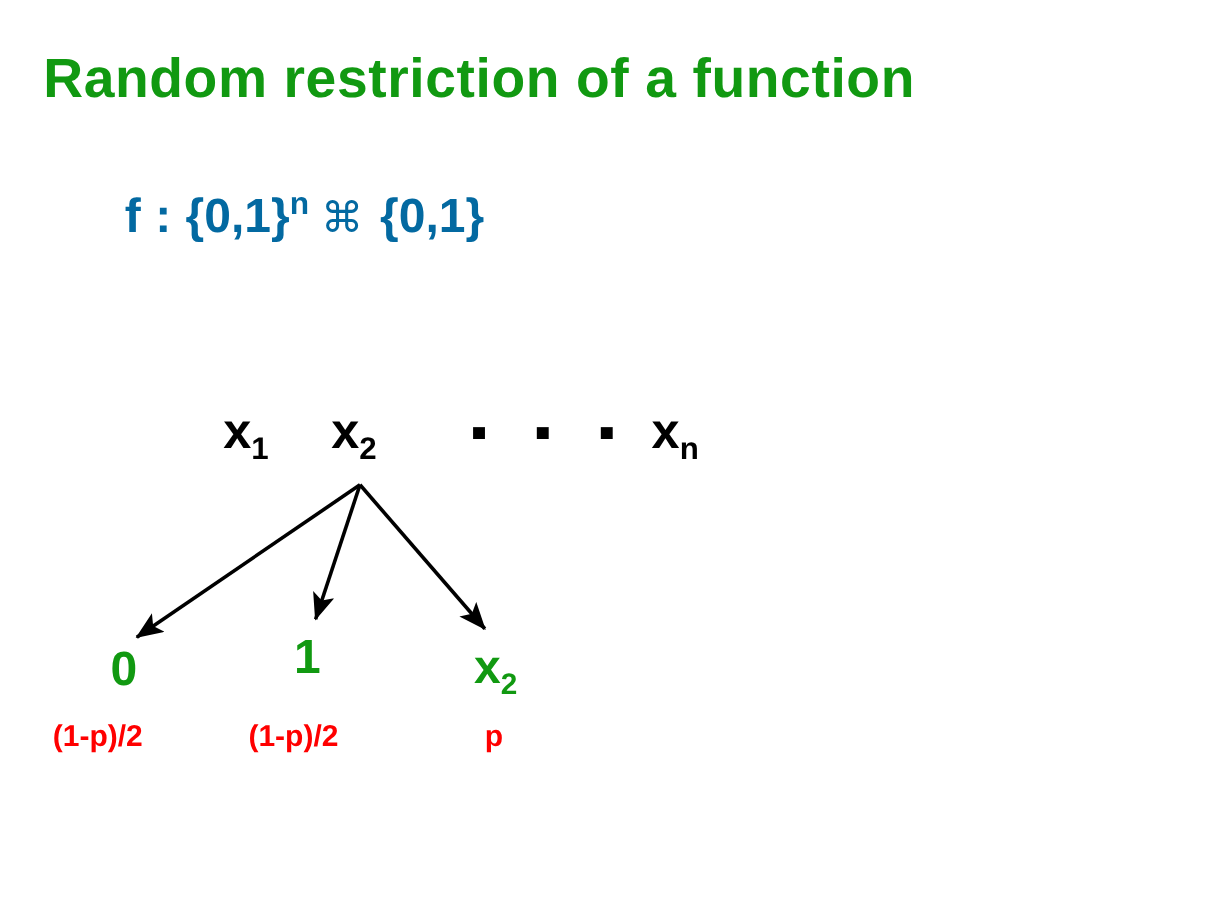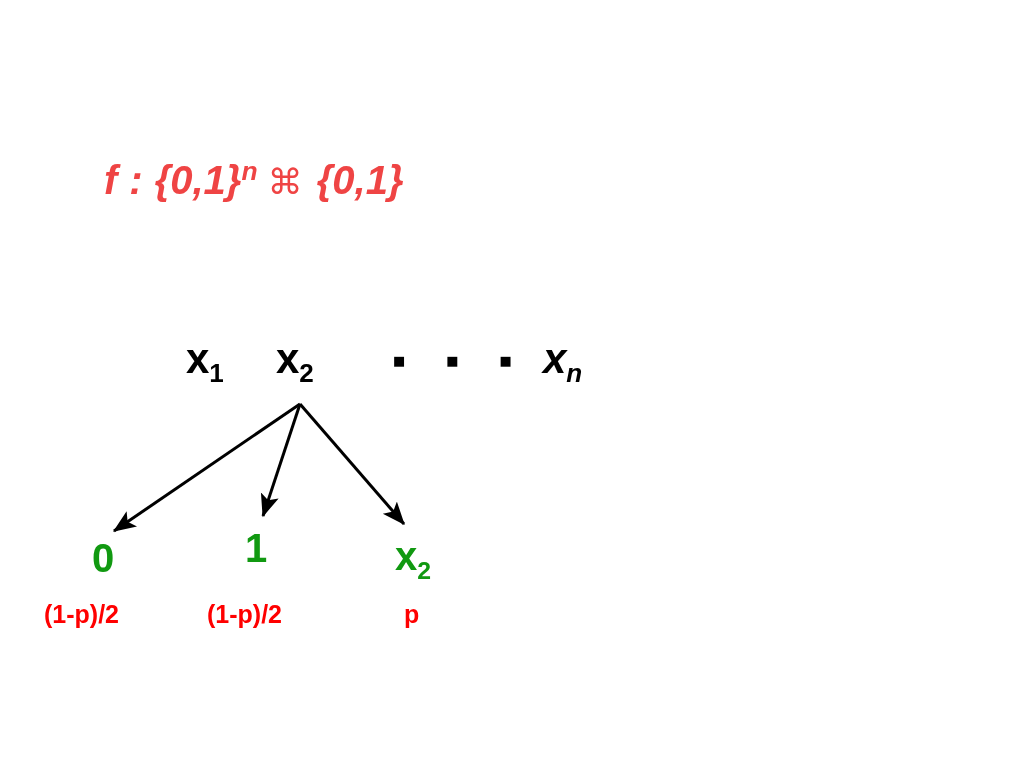--- a/index.html
+++ b/index.html
@@ -33,24 +33,23 @@
     white-space: nowrap;
   }
 
   
   .signature {
     position: absolute;
     left: 104px;
     top: 160px;
     font-size: 40px;
     font-weight: bold;
-    color: #ef4444;
+    color: #0369a1;
     white-space: nowrap;
     line-height: 1;
-    font-style: italic;
   }
   .signature .sup {
     font-size: 0.66em;
     vertical-align: super;
     line-height: 0;
   }
   .signature .maparrow {
     font-size: 0.88em;
     font-weight: normal;
     margin: 0 14px 0 10px;
@@ -83,21 +82,21 @@
     line-height: 0;
   }
   .var-x1 { left: 186px; }
   .var-x2 { left: 276px; }
   .var-dots {
     left: 392px;
     top: 2px;
     letter-spacing: 14px;
     font-size: 40px;
   }
-  .var-xn { left: 543px; font-style: italic; }
+  .var-xn { left: 543px; }
 
   
   .arrows {
     position: absolute;
     left: 0;
     top: 0;
     width: 1024px;
     height: 768px;
     pointer-events: none;
   }
@@ -145,20 +144,21 @@
   }
   .prob-left   { left: 44px;  }
   .prob-middle { left: 207px; }
   .prob-right  { left: 404px; }
 </style>
 </head>
 <body>
 
 <div class="slide">
 
+  <div class="title">Random restriction of a function</div>
 
   <div class="signature">
     <span>f</span><span class="gap"></span><span>:</span><span class="gap"></span><span>{0,1}</span><span class="sup">n</span><span class="maparrow">⌘</span><span>{0,1}</span>
   </div>
 
   <div class="varrow">
     <span class="var var-x1"><span>x</span><span class="sub">1</span></span>
     <span class="var var-x2"><span>x</span><span class="sub">2</span></span>
     <span class="var var-dots">▪ ▪ ▪</span>
     <span class="var var-xn"><span>x</span><span class="sub">n</span></span>

